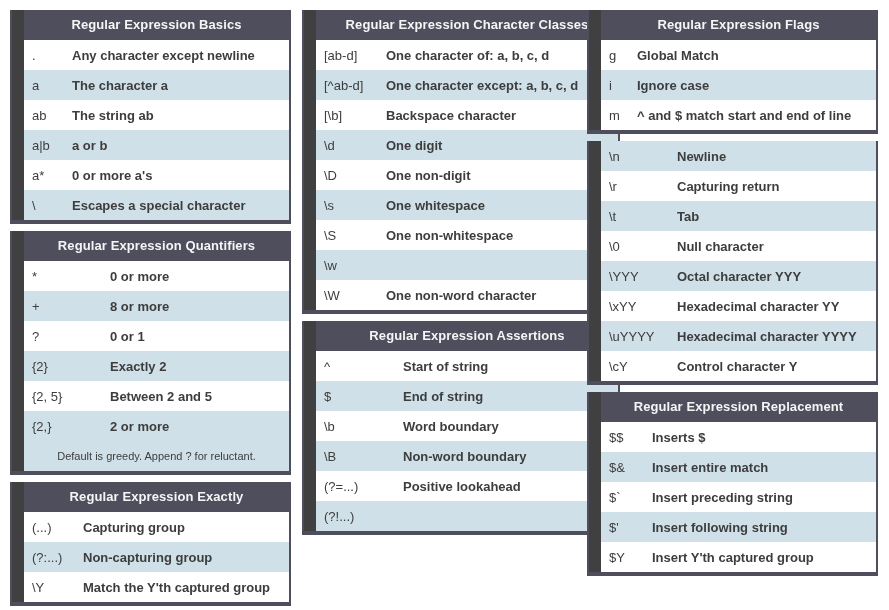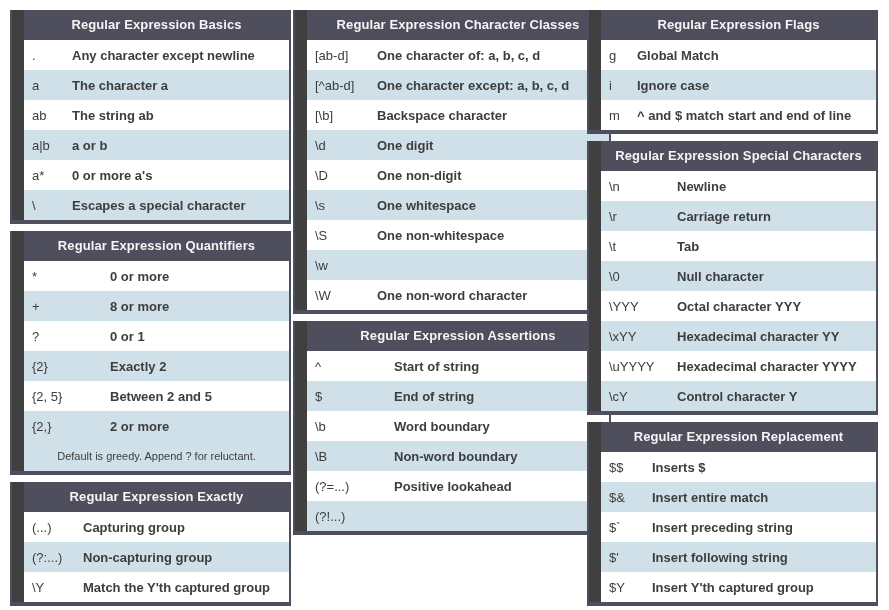--- a/index.html
+++ b/index.html
@@ -7,21 +7,21 @@
     --blue:#cfe0e8;
     --text:#3d3d3d;
     --htext:#f5f5f5;
   }
   *{ margin:0; padding:0; box-sizing:border-box; }
   html,body{ width:889px; height:610px; background:#ffffff; overflow:hidden;
     font-family:"Liberation Sans", sans-serif; color:var(--text); }
   .page{ position:relative; width:889px; height:610px; }
   .col{ position:absolute; top:10px; }
   #col0{ left:10px;  width:281px; }
-  #col1{ left:293px; width:318px; }
+  #col1{ left:302px; width:318px; }
   #col2{ left:587px; width:291px; }
   .regex-table{
     margin-bottom:7px;
     border-left:2px solid var(--dark);
     border-right:2px solid var(--dark);
     border-bottom:4px solid var(--dark);
     background:#404040;
     padding-left:12px;
   }
   .t-header{
@@ -218,28 +218,27 @@
         <div class="t-row">
           <span class="sym">i</span>
           <span class="desc">Ignore case</span>
         </div>
         <div class="t-row">
           <span class="sym">m</span>
           <span class="desc">^ and $ match start and end of line</span>
         </div>
       </section>
       <section class="regex-table t-special">
-        <div class="t-header">Regular Expression Special Characters</div>
         <div class="t-row">
           <span class="sym">\n</span>
           <span class="desc">Newline</span>
         </div>
         <div class="t-row">
           <span class="sym">\r</span>
-          <span class="desc">Carriage return</span>
+          <span class="desc">Capturing return</span>
         </div>
         <div class="t-row">
           <span class="sym">\t</span>
           <span class="desc">Tab</span>
         </div>
         <div class="t-row">
           <span class="sym">\0</span>
           <span class="desc">Null character</span>
         </div>
         <div class="t-row">

